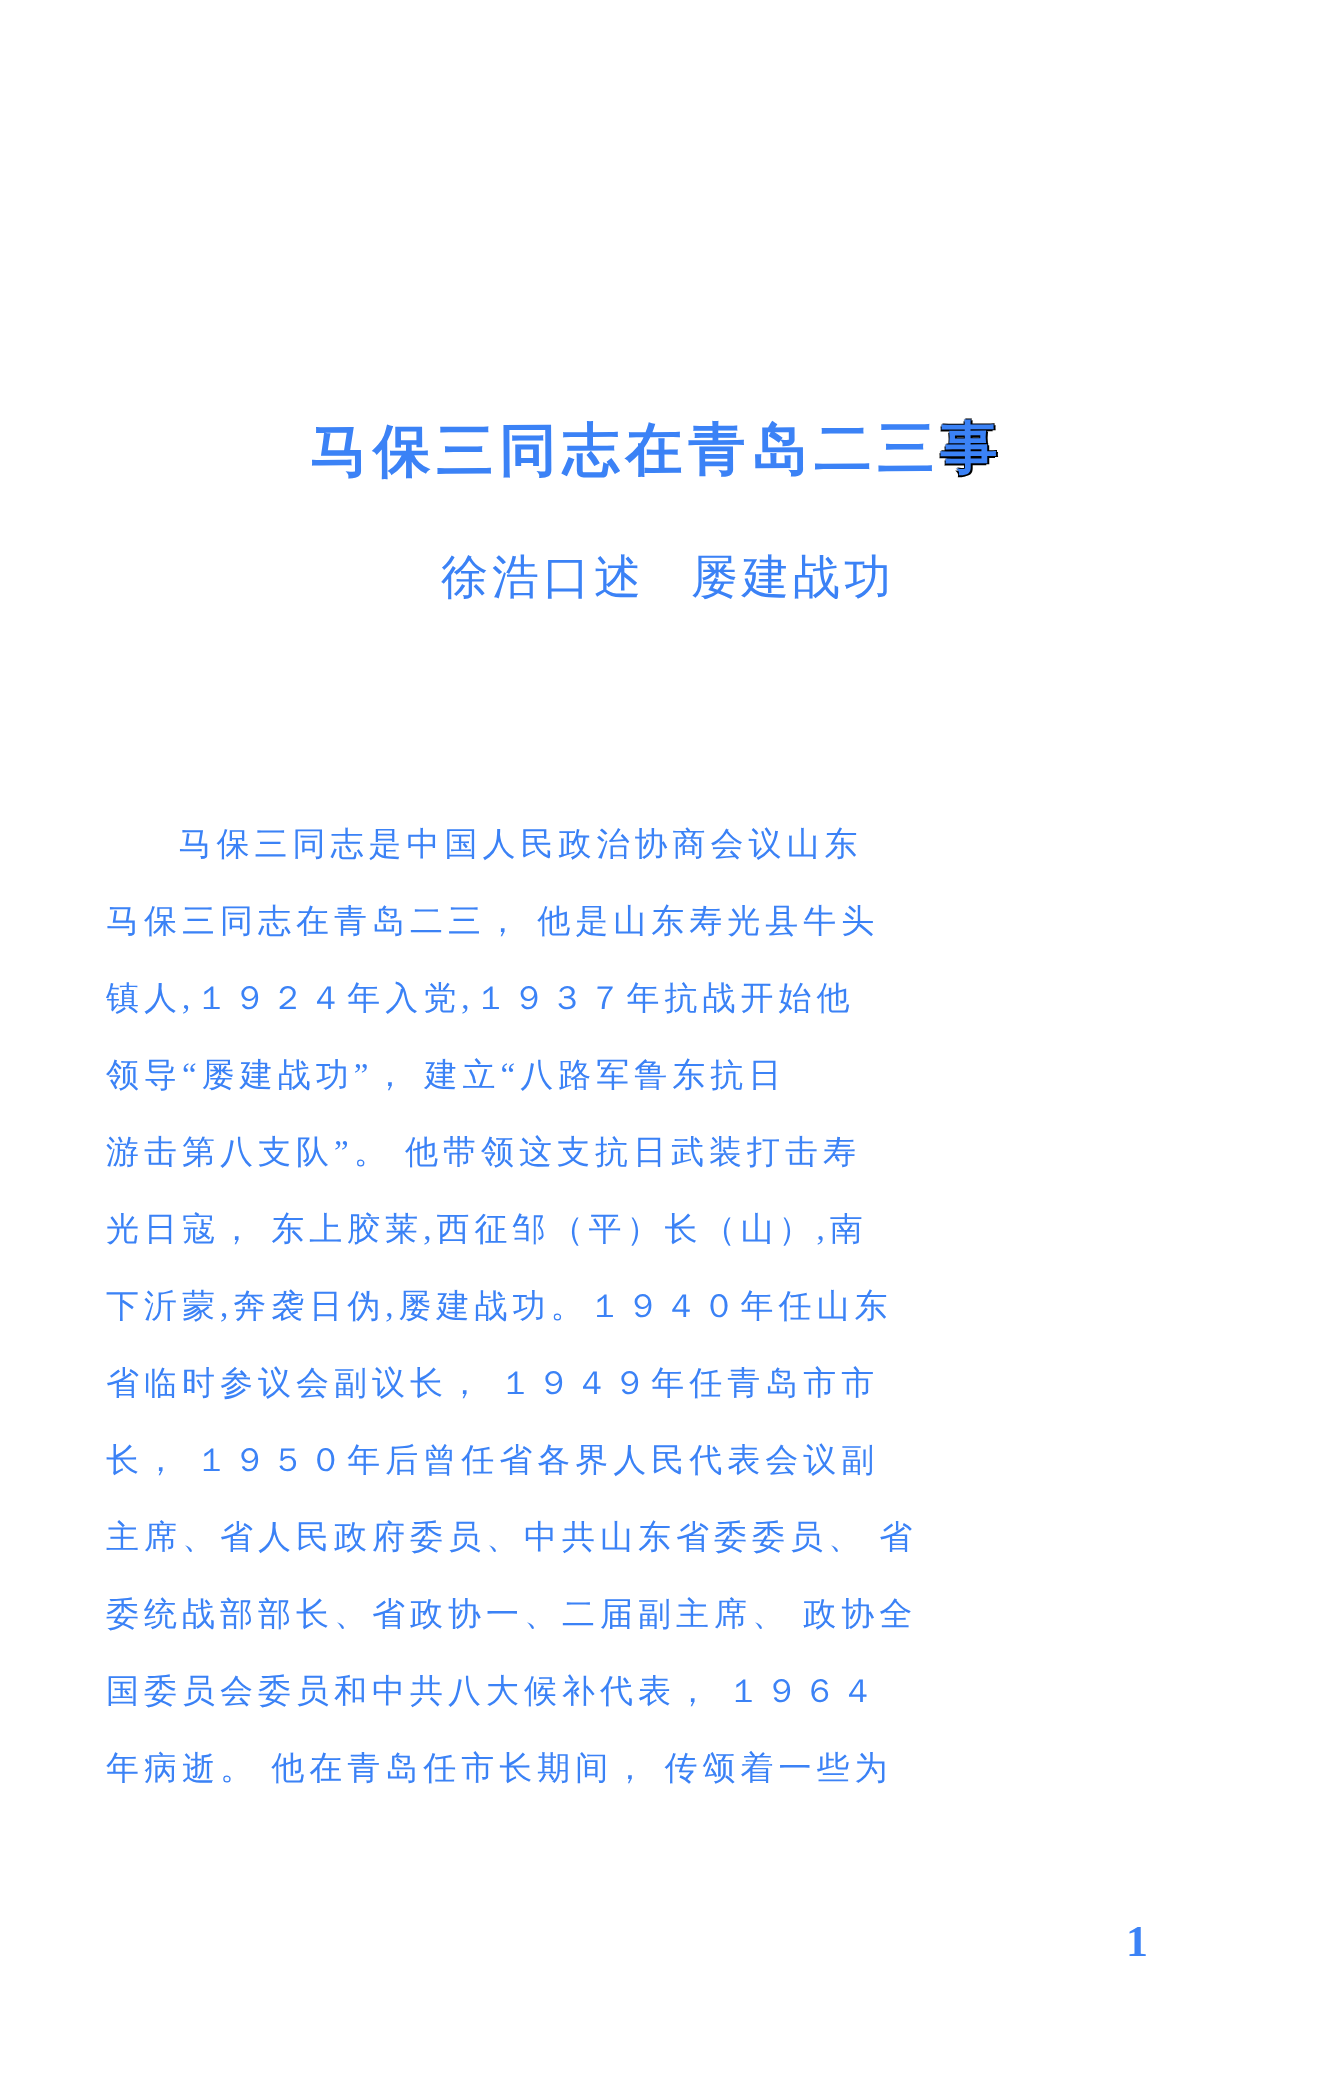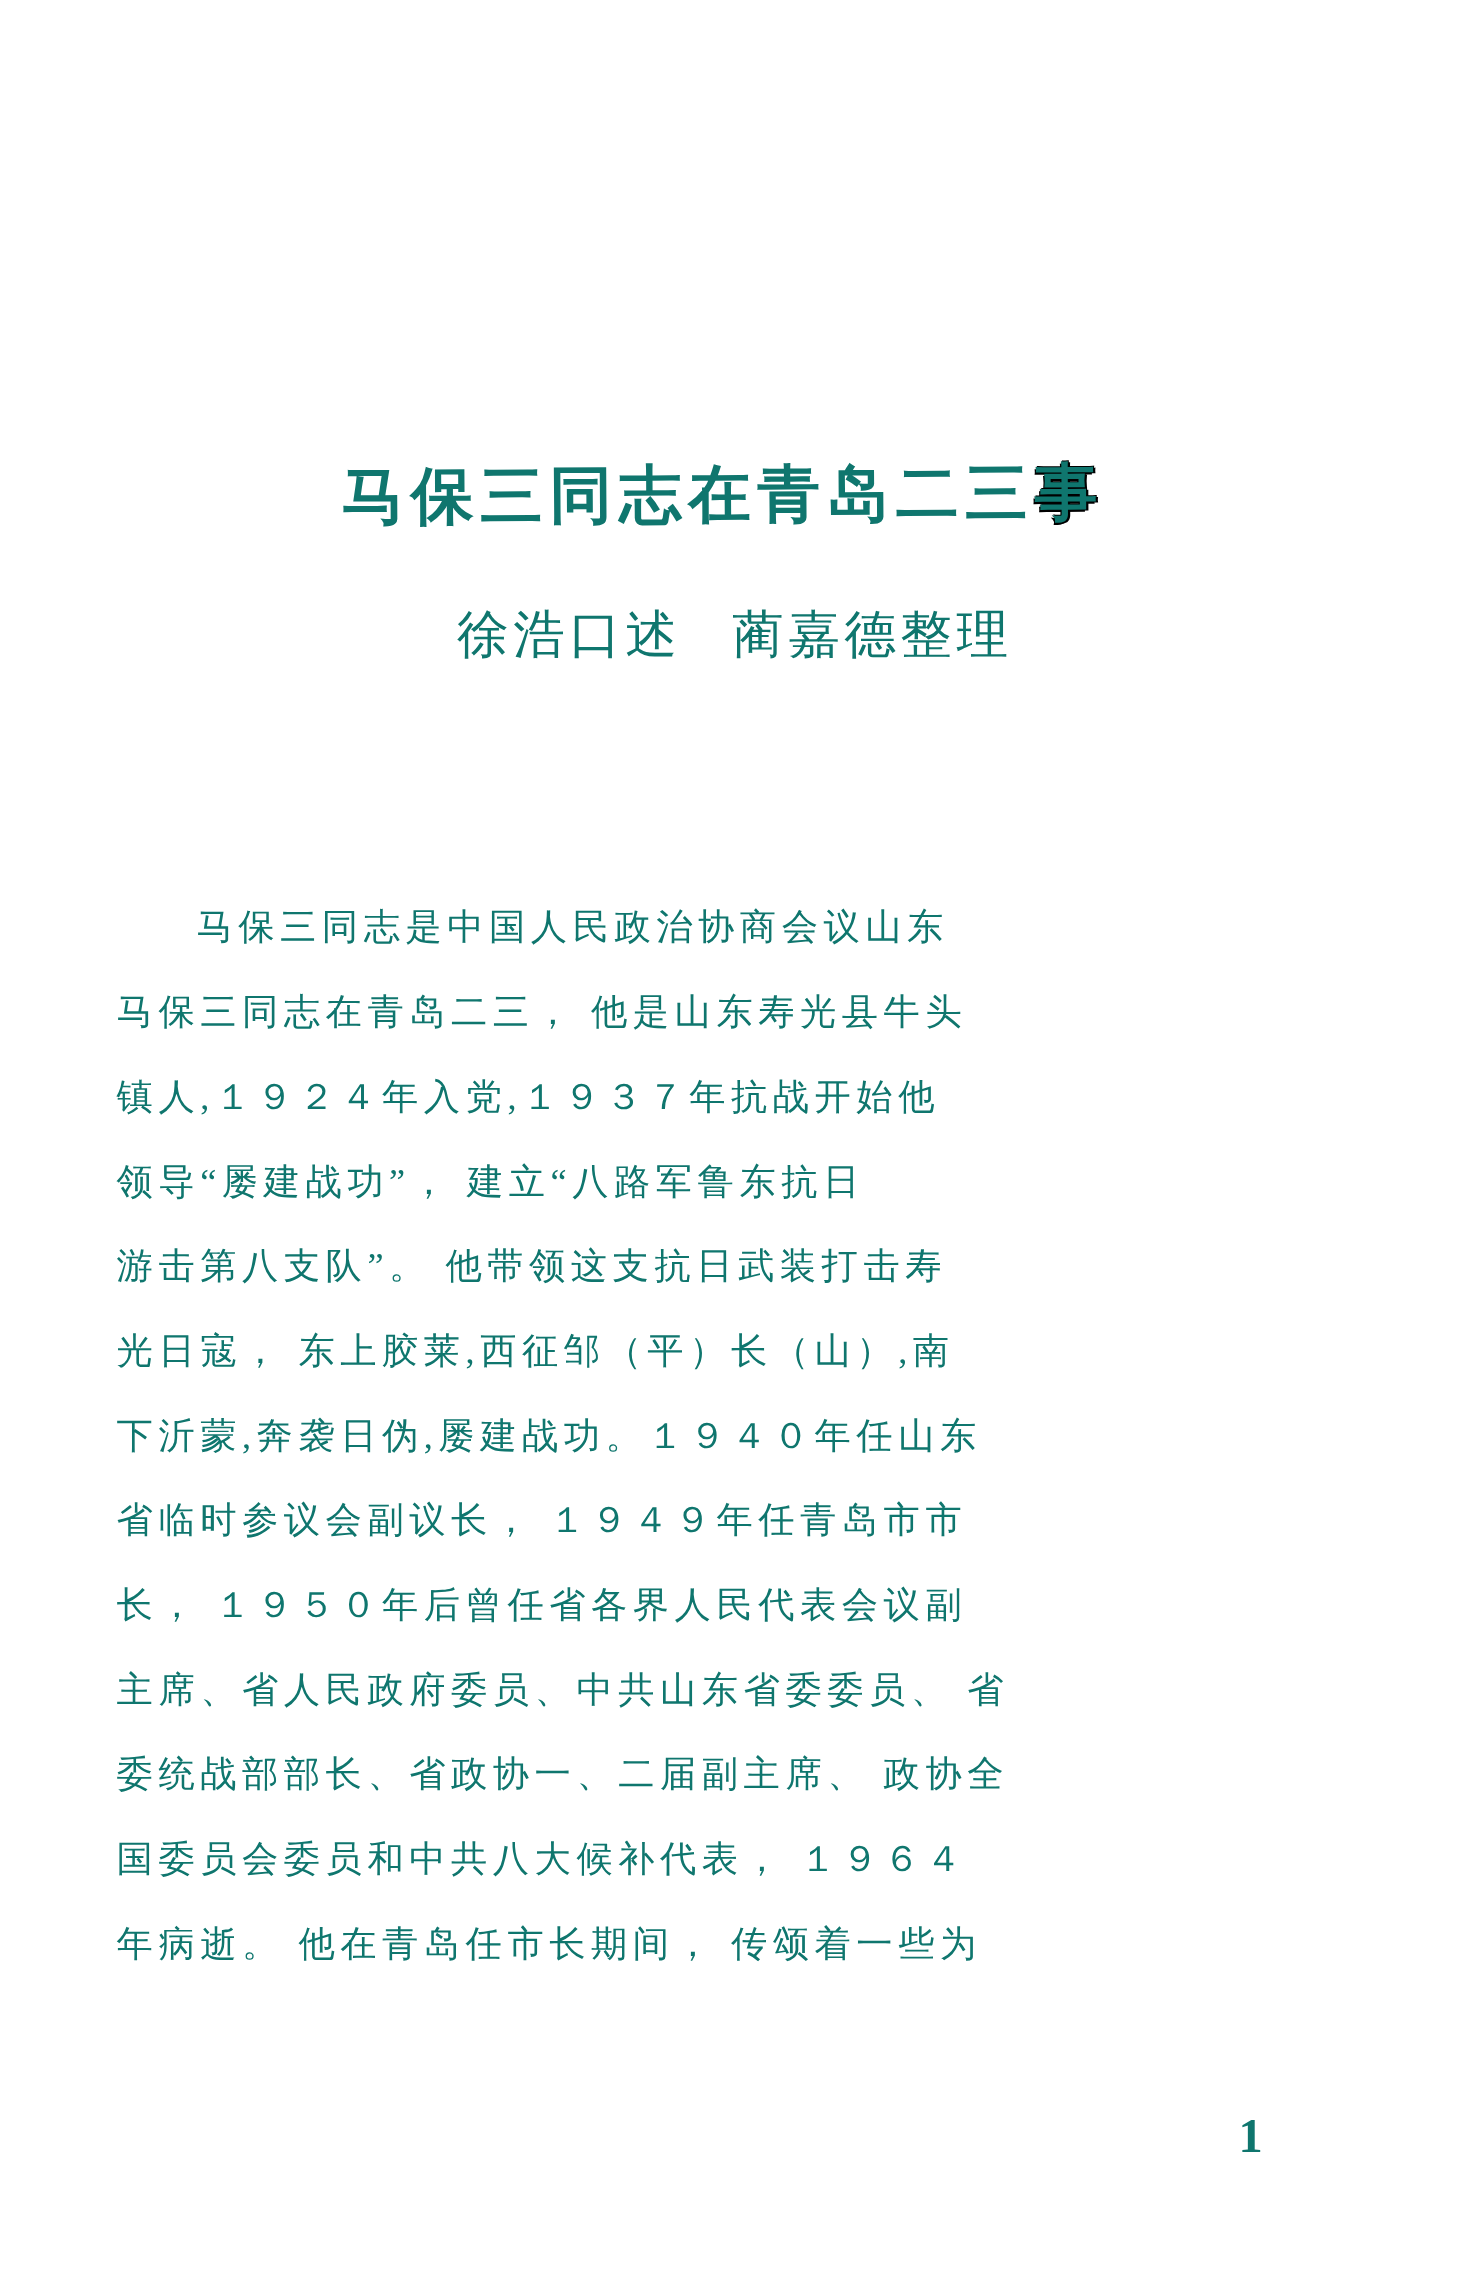--- a/index.html
+++ b/index.html
@@ -7,21 +7,21 @@
     padding: 0;
     background: #ffffff;
   }
   .page {
     position: relative;
     width: 1336px;
     height: 2076px;
     background: #ffffff;
     overflow: hidden;
     font-family: "Liberation Serif", "DejaVu Serif", serif;
-    color: #0f766e;
+    color: #3b82f6;
   }
   .article-title {
     position: absolute;
     top: 374px;
     left: 0;
     right: 22px;
     text-align: center;
     font-size: 57px;
     font-weight: 700;
     letter-spacing: 6px;
@@ -72,21 +72,21 @@
     letter-spacing: 0;
   }
 </style>
 </head>
 <body>
 
 <div class="page">
 
   <h1 class="article-title"><span>马保三同志在青岛二三</span><span class="title-smudge">事</span></h1>
 
-  <div class="byline"><span class="narrator">徐浩口述</span><span class="editor">蔺嘉德整理</span></div>
+  <div class="byline"><span class="narrator">徐浩口述</span><span class="editor">屡建战功</span></div>
 
   <div class="body-block">
     <div class="body-line indent">马保三同志是中国人民政治协商会议山东</div>
     <div class="body-line">马保三同志在青岛二三， 他是山东寿光县牛头</div>
     <div class="body-line">镇人,１９２４年入党,１９３７年抗战开始他</div>
     <div class="body-line">领导“屡建战功”， 建立“八路军鲁东抗日</div>
     <div class="body-line">游击第八支队”。 他带领这支抗日武装打击寿</div>
     <div class="body-line">光日寇， 东上胶莱,西征邹（平）长（山）,南</div>
     <div class="body-line">下沂蒙,奔袭日伪,屡建战功。１９４０年任山东</div>
     <div class="body-line">省临时参议会副议长， １９４９年任青岛市市</div>

